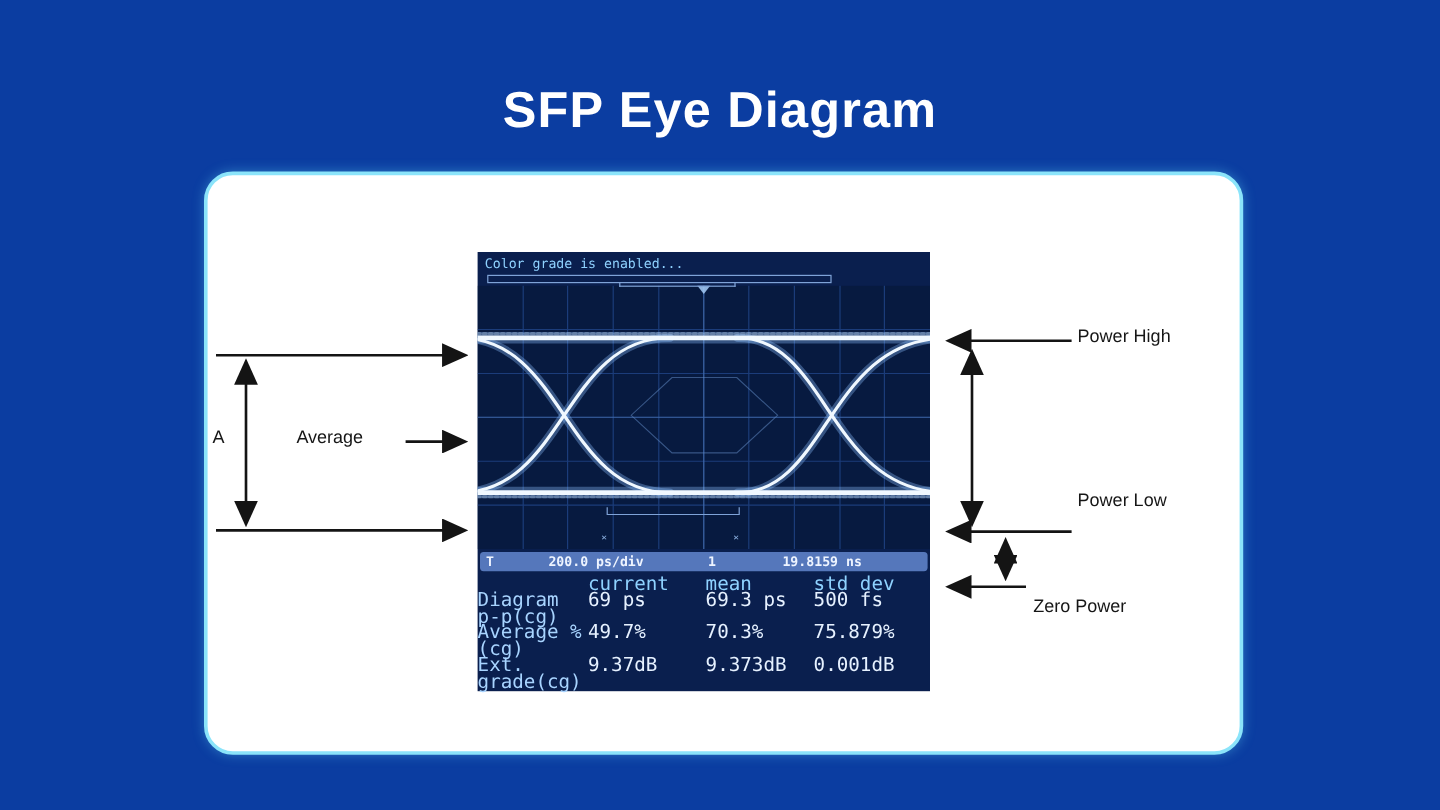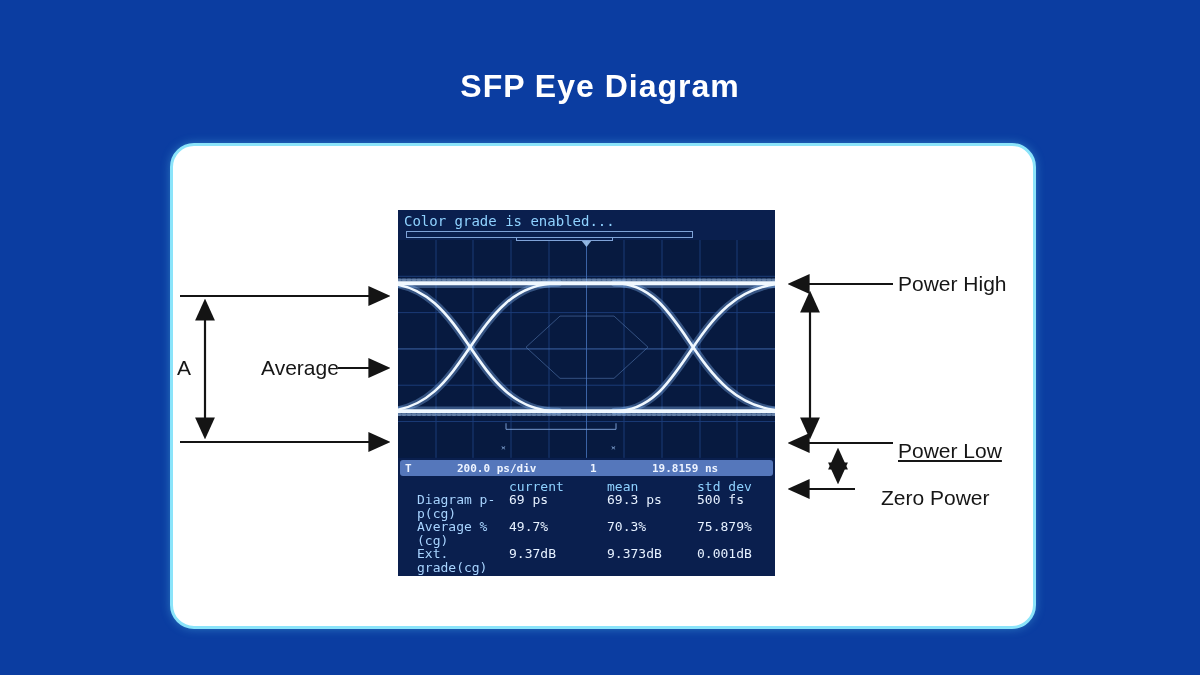--- a/index.html
+++ b/index.html
@@ -9,55 +9,55 @@
     --band_text:#eef4ff; --label_text:#161616;
   }
   html,body{margin:0;padding:0;}
   body{
     width:1200px;height:675px;position:relative;overflow:hidden;
     background:var(--bg);
     font-family:"Liberation Sans",sans-serif;
   }
   .title{
     position:absolute;top:68px;left:0;width:100%;text-align:center;
-    color:#ffffff;font-size:32px;font-weight:bold;letter-spacing:1px;
+    color:#ffffff;font-size:42px;font-weight:bold;letter-spacing:1px;
   }
   .card{
     position:absolute;left:170px;top:143px;width:860px;height:480px;
     background:var(--card_bg);border:3px solid var(--card_border);
     border-radius:24px;box-shadow:0 0 10px rgba(100,220,250,.35);
   }
   .scope{
     position:absolute;left:398px;top:210px;width:377px;height:366px;
     background:var(--scope_bg);display:flex;flex-direction:column;
     font-family:"DejaVu Sans Mono",monospace;
   }
-  .scope-header{height:15px;padding:3px 6px 0;color:var(--scope_text);font-size:14px;}
+  .scope-header{height:15px;padding:3px 6px 0;color:var(--scope_text);font-size:11px;}
   .bracket-row{height:14px;position:relative;}
   .bracket{position:absolute;border:1px solid #7fa3d8;}
   .b1{left:8px;top:3px;width:285px;height:5px;}
   .b2{left:118px;top:9px;width:95px;height:3px;border-top:none;}
   svg.eye{display:block;width:377px;height:252px;}
   .scale-band{
     height:18px;margin:2px 2px;background:var(--band_bg);border-radius:3px;
     position:relative;color:var(--band_text);font-size:11px;font-weight:bold;
   }
   .scale-band span{position:absolute;top:2px;}
   .sb-t{left:5px;}
   .sb-div{left:57px;text-align:center;}
   .sb-ch{left:190px;}
   .sb-time{left:252px;}
   .mtable{
     flex:1;display:grid;grid-template-columns:92px 98px 90px 1fr;
-    padding:2px 19px;font-size:13px;line-height:13.5px;color:#e6f1ff;
+    padding:2px 0;font-size:16px;line-height:13.5px;color:#e6f1ff;
   }
   .mtable .th{color:#8fd2ff;}
   .mtable .tl{color:#a8d4ff;}
   svg.ann{position:absolute;left:0;top:0;width:1200px;height:675px;pointer-events:none;}
-  .lbl{position:absolute;color:var(--label_text);font-size:21px;white-space:nowrap;}
+  .lbl{position:absolute;color:var(--label_text);font-size:15px;white-space:nowrap;}
 </style>
 </head>
 <body>
 
 <div class="title">SFP Eye Diagram</div>
 
 <div class="card"></div>
 
 <div class="scope">
   <div class="scope-header">Color grade is enabled...</div>
@@ -158,16 +158,16 @@
     <line x1="338" y1="368" x2="386" y2="368" marker-end="url(#ah)"></line>
     <line x1="893" y1="284" x2="792" y2="284" marker-end="url(#ah)"></line>
     <line x1="810" y1="295" x2="810" y2="435" marker-start="url(#ah)" marker-end="url(#ah)"></line>
     <line x1="893" y1="443" x2="792" y2="443" marker-end="url(#ah)"></line>
     <line x1="838" y1="452" x2="838" y2="480" marker-start="url(#ah)" marker-end="url(#ah)"></line>
     <line x1="855" y1="489" x2="792" y2="489" marker-end="url(#ah)"></line>
   </g>
 </svg>
 
 <div class="lbl" style="left:177px;top:356px;">A</div>
-<div class="lbl" style="left:261px;top:356px;">Average</div>
+<div class="lbl" style="left:247px;top:356px;">Average</div>
 <div class="lbl" style="left:898px;top:272px;">Power High</div>
-<div class="lbl" style="left:898px;top:439px;text-decoration:underline;">Power Low</div>
-<div class="lbl" style="left:861px;top:486px;margin-left:20px;">Zero Power</div>
+<div class="lbl" style="left:898px;top:409px;">Power Low</div>
+<div class="lbl" style="left:861px;top:497px;">Zero Power</div>
 
 </body></html>

